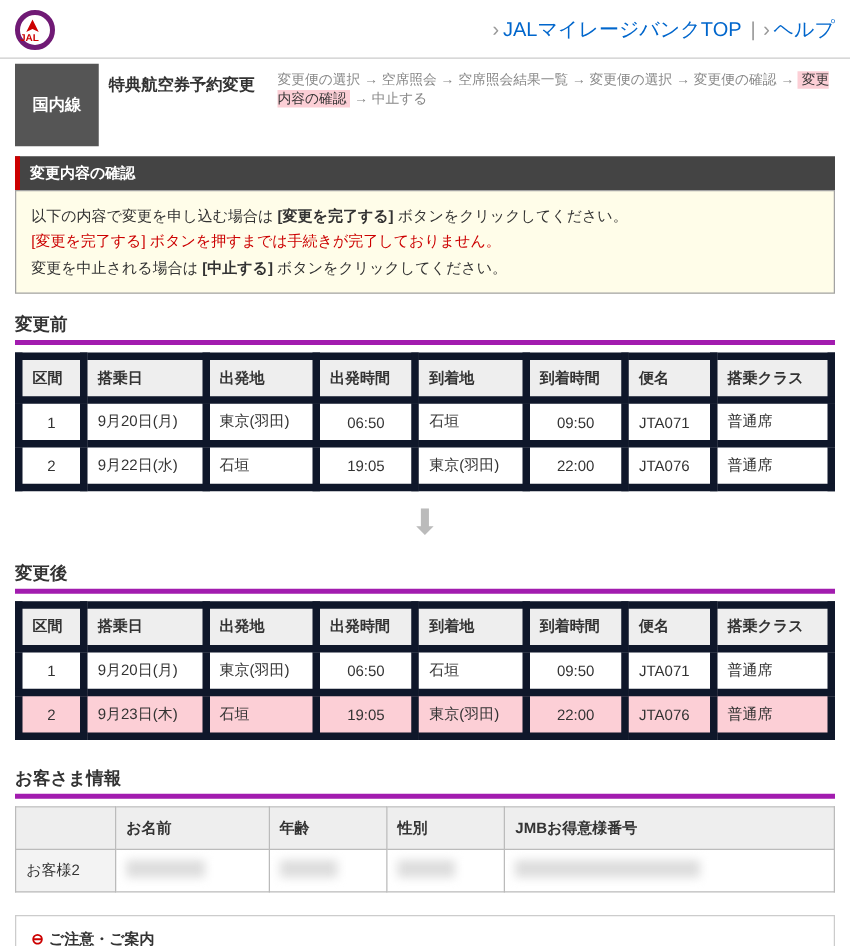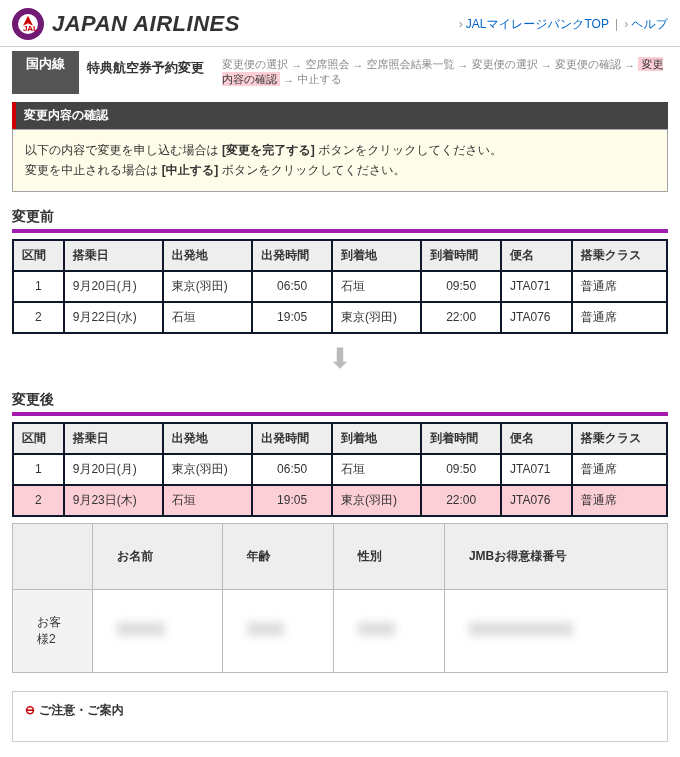--- a/index.html
+++ b/index.html
@@ -1,79 +1,79 @@
 <!DOCTYPE html>
 <html><head>
 <meta charset="utf-8">
 <style>
 * { box-sizing: border-box; margin: 0; padding: 0; }
 body { font-family: "Hiragino Kaku Gothic Pro", Meiryo, sans-serif; font-size: 12px; color: #333; background: #fff; width: 680px; }
 .header { display: flex; align-items: center; justify-content: space-between; padding: 8px 12px 6px; border-bottom: 1px solid #ccc; }
 .logo-area { display: flex; align-items: center; gap: 8px; }
-.logo-circle { width: 32px; height: 32px; border: 6px solid #701a75; border-radius: 50%; position: relative; display:flex; align-items:center; justify-content:flex-end; }
+.logo-circle { width: 32px; height: 32px; border: 4px solid #701a75; border-radius: 50%; position: relative; display:flex; align-items:center; justify-content:flex-start; }
 .logo-circle svg { width: 20px; height: 20px; }
 .logo-text { font-style: italic; font-weight: 900; font-size: 22px; letter-spacing: 0.5px; }
 .jal-small { font-size:8px; color:#c00; font-weight:bold; position:absolute; bottom:1px; }
-.header-links { font-size: 12px; }
+.header-links { font-size: 16px; }
 .header-links a { color: #0066cc; text-decoration: none; cursor:pointer; }
 .header-links .sep { color:#999; margin:0 3px; }
 .nav-row { display: flex; align-items: stretch; padding:4px 12px 0; gap:8px; }
-.nav-box { background: #555; color: #fff; padding: 4px 14px; font-size: 13px; font-weight: bold; }
+.nav-box { background: #555; color: #fff; padding: 24px 14px; font-size: 13px; font-weight: bold; }
 .nav-title { font-weight: bold; font-size: 13px; padding:8px 6px 8px 0; white-space:nowrap; }
 .breadcrumb { flex: 1; font-size: 11px; color: #888; padding:6px 4px; line-height:1.4; }
 .breadcrumb .current { background: #fccfd6; color: #333; padding:1px 3px; }
 .content { padding: 8px 12px 20px; }
 .section-bar { background: #444; color: #fff; padding: 5px 8px; font-size: 12px; font-weight: bold; border-left:4px solid #c00; }
 .notice-box { background: #fffde9; border: 1px solid #a3a3a3; padding: 10px 12px; font-size: 12px; line-height: 1.7; }
 .notice-box .red { color: #c00; }
 .section-title { font-size: 14px; font-weight: bold; border-bottom: 4px solid #a21caf; margin: 16px 0 0; padding-bottom: 3px; }
 table.flights { width: 100%; border-collapse: collapse; margin-top:6px; font-size: 12px; }
-table.flights th, table.flights td { border: 2px solid #0f172a; padding: 6px 8px; text-align: left; }
+table.flights th, table.flights td { border: 6px solid #0f172a; padding: 6px 8px; text-align: left; }
 table.flights th { background: #eee; font-weight: bold; }
 table.flights td.center { text-align: center; }
 .arrow-down { text-align: center; font-size: 28px; color: #bbb; margin: 8px 0 0; }
 tr.changed td { background: #fccfd6; }
 table.customers { width: 100%; border-collapse: collapse; margin-top:6px; font-size:12px; }
-table.customers th, table.customers td { border: 1px solid #bbb; padding: 24px; text-align: left; }
+table.customers th, table.customers td { border: 1px solid #bbb; padding: 8px; text-align: left; }
 table.customers th { background: #eee; font-weight: bold; }
 table.customers td.label { background: #f3f3f3; width: 80px; }
 .blur { filter: blur(4px); background:#ddd; color:#ddd; display:inline-block; width:60%; height:14px; }
 .caution-box { border: 1px solid #ccc; margin-top: 18px; padding: 10px 12px 14px; }
 .caution-title { font-size: 12px; font-weight: bold; margin-bottom: 8px; }
 .caution-title::before { content:"⊖"; color:#c00; margin-right:4px; font-weight:bold; }
 </style>
 </head>
 <body>
 
 <div class="header">
   <div class="logo-area">
     <div class="logo-circle">
       <svg viewBox="0 0 24 24">
           <path fill="#c00" d="M12 2 L18 14 L12 11 L6 14 Z"></path>
         </svg>
       <span class="jal-small">JAL</span>
     </div>
-    <div class="logo-text">JAPAN AIRLINES</div>
   </div>
   <div class="header-links">
     <span class="sep">›</span><a>JALマイレージバンクTOP</a>
     <span class="sep">|</span><span class="sep">›</span><a>ヘルプ</a>
   </div>
 </div>
 
 <div class="nav-row">
   <div class="nav-box">国内線</div>
   <div class="nav-title">特典航空券予約変更</div>
   <div class="breadcrumb" id="breadcrumb"><span>変更便の選択</span> → <span>空席照会</span> → <span>空席照会結果一覧</span> → <span>変更便の選択</span> → <span>変更便の確認</span> → <span class="current">変更内容の確認</span> → <span>中止する</span></div>
 </div>
 
 <div class="content">
   <div class="section-bar">変更内容の確認</div>
   <div class="notice-box">
     <div><span>以下の内容で変更を申し込む場合は </span><b>[変更を完了する]</b><span> ボタンをクリックしてください。</span></div>
+    <div class="red">[変更を完了する] ボタンを押すまでは手続きが完了しておりません。</div>
     <div><span>変更を中止される場合は </span><b>[中止する]</b><span> ボタンをクリックしてください。</span></div>
   </div>
 
   <div class="section-title">変更前</div>
   <table class="flights">
     <thead>
         <tr id="before-head">
           <th>区間</th>
           <th>搭乗日</th>
           <th>出発地</th>
@@ -141,20 +141,21 @@
           <td>石垣</td>
           <td class="center">19:05</td>
           <td>東京(羽田)</td>
           <td class="center">22:00</td>
           <td>JTA076</td>
           <td>普通席</td>
         </tr>
       </tbody>
   </table>
 
+  <div class="section-title" style="margin-top:22px">お客さま情報</div>
   <table class="customers">
     <thead>
         <tr id="cust-head">
           <th></th>
           <th>お名前</th>
           <th>年齢</th>
           <th>性別</th>
           <th>JMBお得意様番号</th>
         </tr>
       </thead>

